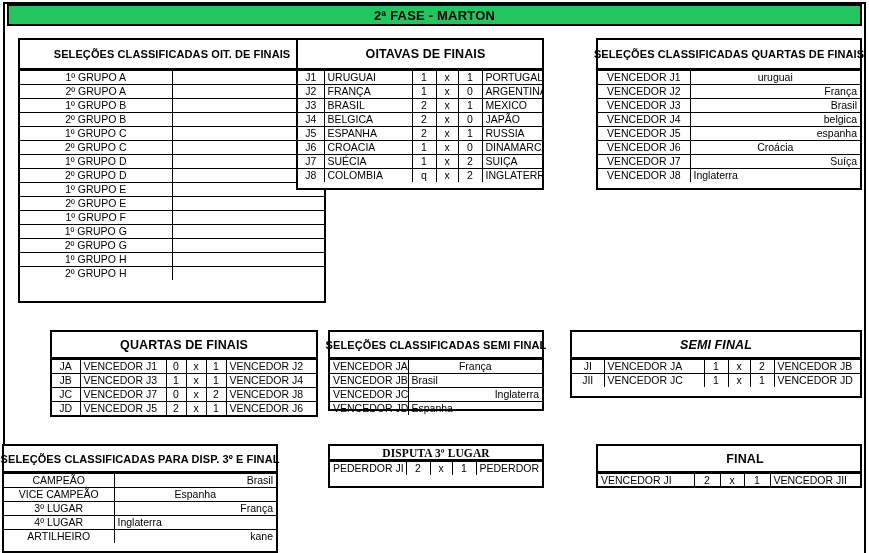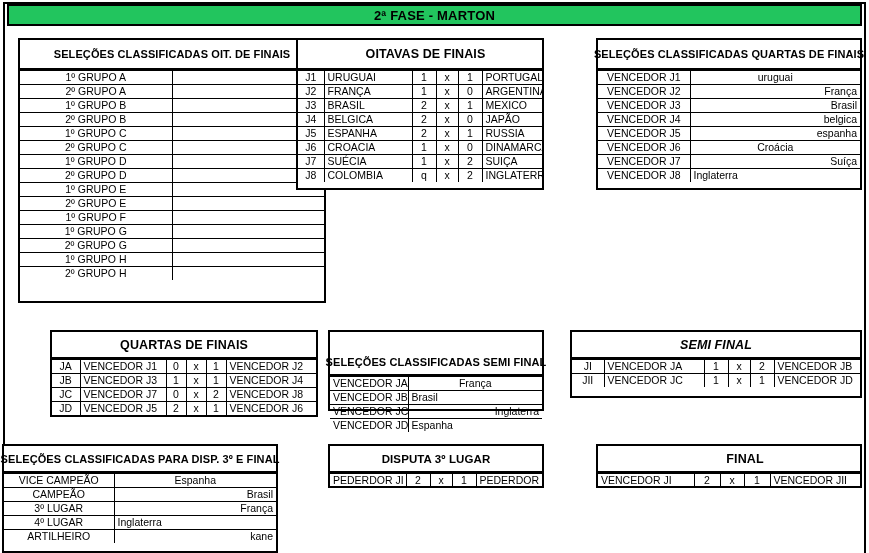--- a/index.html
+++ b/index.html
@@ -87,27 +87,27 @@
   
   #classif-oitavas { left: 18px;  top: 38px;  width: 308px; height: 265px; }
   #classif-oitavas .block-head { height: 30px; }
   #oitavas        { left: 296px; top: 38px;  width: 248px; height: 152px; }
   #oitavas .block-head { height: 30px; padding-left: 11px; }
   #classif-quartas{ left: 596px; top: 38px;  width: 266px; height: 152px; }
   #classif-quartas .block-head { height: 30px; }
   #quartas        { left: 10px;  top: 330px; width: 268px; height: 87px; margin-left: 40px; }
   #quartas .block-head { height: 27px; }
   #classif-semi   { left: 328px; top: 330px; width: 216px; height: 81px; }
-  #classif-semi .block-head { height: 27px; margin-top: 17px; }
+  #classif-semi .block-head { height: 27px; }
   #semi           { left: 570px; top: 330px; width: 292px; height: 68px; }
   #semi .block-head { height: 27px; font-style: italic; }
   #classif-final  { left: 2px;   top: 444px; width: 276px; height: 109px; }
   #classif-final .block-head { height: 27px; }
   #disputa        { left: 328px; top: 444px; width: 216px; height: 44px; }
-  #disputa .block-head { height: 27px; }
+  #disputa .block-head { height: 15px; font-family: Liberation Serif, serif; }
   #final          { left: 596px; top: 444px; width: 266px; height: 44px; }
   #final .block-head { height: 27px; padding-left: 32px; }
 </style>
 </head>
 <body>
 
 <div class="page"></div>
 
 <div class="title-bar">2ª FASE - MARTON</div>
 
@@ -413,28 +413,28 @@
 
 <div class="block" id="classif-final">
   <div class="block-head xsmall">SELEÇÕES CLASSIFICADAS PARA DISP. 3º E FINAL</div>
   <table class="grid">
     <colgroup>
         <col style="width:110px">
         <col>
       </colgroup>
     <tbody id="tb-classif-final">
         <tr>
+          <td class="c">CAMPEÃO</td>
+          <td class="r">Brasil</td>
+        </tr>
+        <tr>
           <td class="c">VICE CAMPEÃO</td>
           <td class="c">Espanha</td>
         </tr>
         <tr>
-          <td class="c">CAMPEÃO</td>
-          <td class="r">Brasil</td>
-        </tr>
-        <tr>
           <td class="c">3º LUGAR</td>
           <td class="r">França</td>
         </tr>
         <tr>
           <td class="c">4º LUGAR</td>
           <td class="l">Inglaterra</td>
         </tr>
         <tr>
           <td class="c">ARTILHEIRO</td>
           <td class="r">kane</td>

